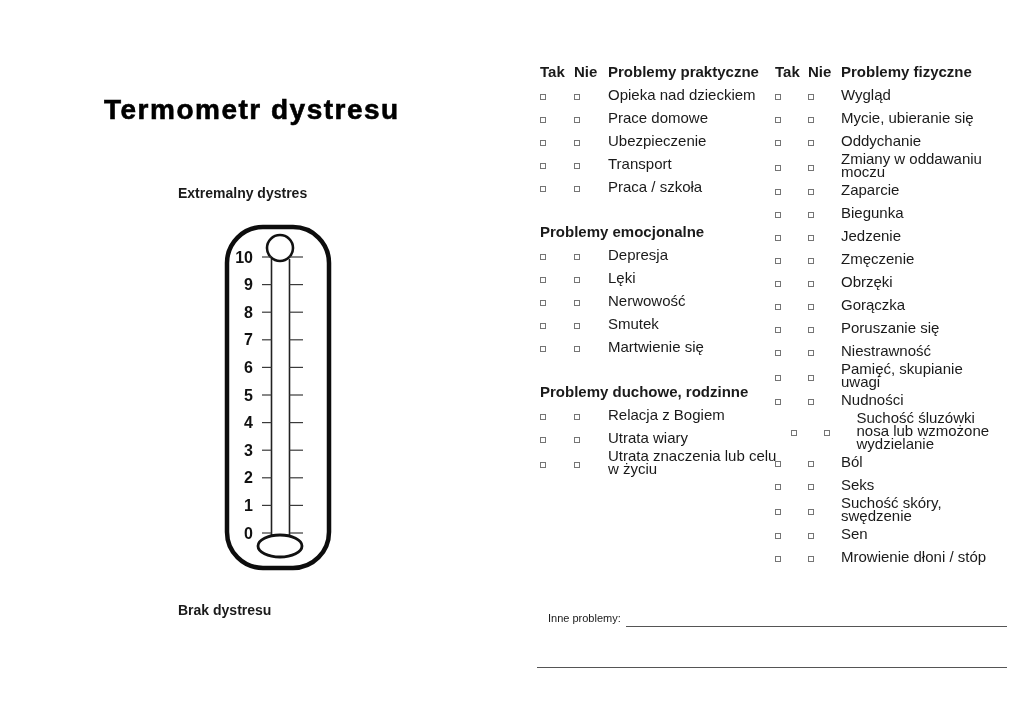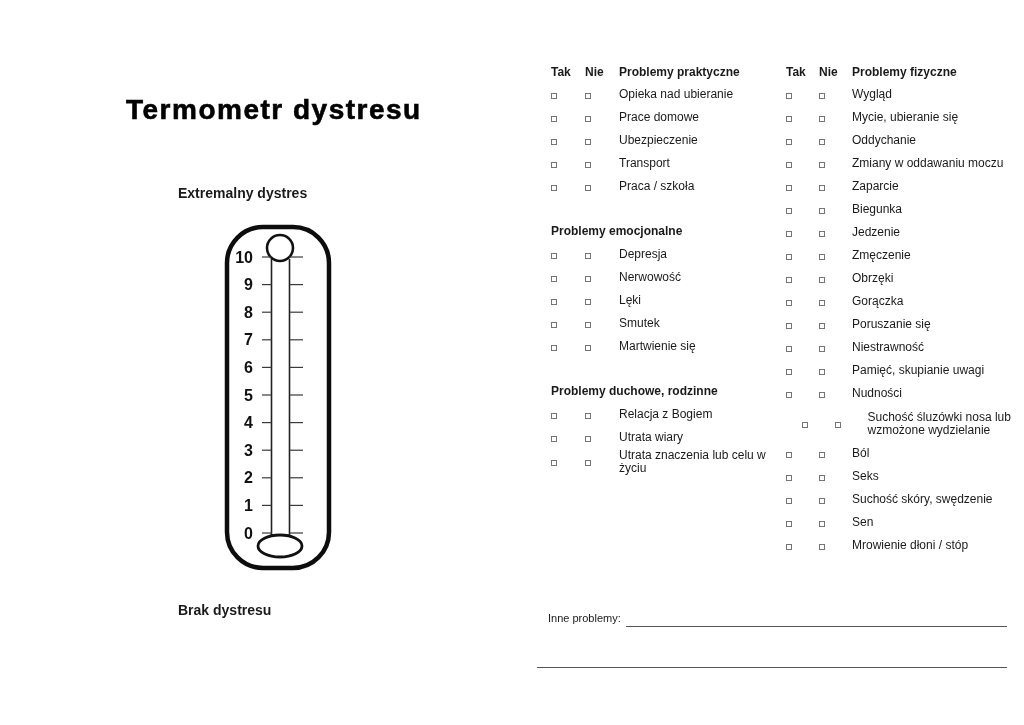--- a/index.html
+++ b/index.html
@@ -1,24 +1,24 @@
 <!DOCTYPE html>
 <html><head>
 <meta charset="utf-8">
 <style>
   html,body{margin:0;padding:0;background:#fff;}
   .page{position:relative;width:1024px;height:725px;background:#ffffff;overflow:hidden;
         font-family:"Liberation Sans",sans-serif;color:#1a1a1a;}
   .title{position:absolute;left:104px;top:94px;font-size:28px;font-weight:700;
-         letter-spacing:1.5px;color:#000;-webkit-text-stroke:0.6px #000;white-space:nowrap;margin-left:22px;}
+         letter-spacing:1.5px;color:#000;-webkit-text-stroke:0.6px #000;white-space:nowrap;}
   .thermo-top-label{position:absolute;left:178px;top:185px;font-size:14px;font-weight:700;white-space:nowrap;}
   .thermo-bottom-label{position:absolute;left:178px;top:602px;font-size:14px;font-weight:700;white-space:nowrap;}
   svg.thermo{position:absolute;left:220px;top:220px;}
   svg.thermo .num{font-family:"Liberation Sans",sans-serif;font-size:16px;font-weight:700;fill:#111;}
-  .col{position:absolute;top:60px;font-size:12px;margin-left:11px;}
+  .col{position:absolute;top:60px;font-size:15px;}
   .col1{left:540px;width:245px;}
   .col2{left:775px;width:249px;}
   .section + .section{margin-top:22px;}
   .row{display:flex;align-items:center;min-height:23px;}
   .row.tall{min-height:37px;justify-content:center;}
   .cell{width:34px;flex:none;}
   .col2 .cell{width:33px;}
   .hdr{font-weight:700;}
   .cb{display:inline-block;width:4px;height:4px;border:1px solid #757575;background:#fff;}
   .item-label{line-height:13px;}
@@ -87,21 +87,21 @@
   <div class="col col1">
       <div class="section">
         <div class="row hdr">
           <span class="cell">Tak</span>
           <span class="cell">Nie</span>
           <span class="sec-title hdr">Problemy praktyczne</span>
         </div>
         <div class="row">
           <span class="cell"><span class="cb"></span></span>
           <span class="cell"><span class="cb"></span></span>
-          <span class="item-label">Opieka nad ubieranie</span>
+          <span class="item-label">Opieka nad dzieckiem</span>
         </div>
         <div class="row">
           <span class="cell"><span class="cb"></span></span>
           <span class="cell"><span class="cb"></span></span>
           <span class="item-label">Prace domowe</span>
         </div>
         <div class="row">
           <span class="cell"><span class="cb"></span></span>
           <span class="cell"><span class="cb"></span></span>
           <span class="item-label">Ubezpieczenie</span>
@@ -120,26 +120,26 @@
       <div class="section">
         <div class="sec-head">Problemy emocjonalne</div>
         <div class="row">
           <span class="cell"><span class="cb"></span></span>
           <span class="cell"><span class="cb"></span></span>
           <span class="item-label">Depresja</span>
         </div>
         <div class="row">
           <span class="cell"><span class="cb"></span></span>
           <span class="cell"><span class="cb"></span></span>
+          <span class="item-label">Lęki</span>
+        </div>
+        <div class="row">
+          <span class="cell"><span class="cb"></span></span>
+          <span class="cell"><span class="cb"></span></span>
           <span class="item-label">Nerwowość</span>
-        </div>
-        <div class="row">
-          <span class="cell"><span class="cb"></span></span>
-          <span class="cell"><span class="cb"></span></span>
-          <span class="item-label">Lęki</span>
         </div>
         <div class="row">
           <span class="cell"><span class="cb"></span></span>
           <span class="cell"><span class="cb"></span></span>
           <span class="item-label">Smutek</span>
         </div>
         <div class="row">
           <span class="cell"><span class="cb"></span></span>
           <span class="cell"><span class="cb"></span></span>
           <span class="item-label">Martwienie się</span>

